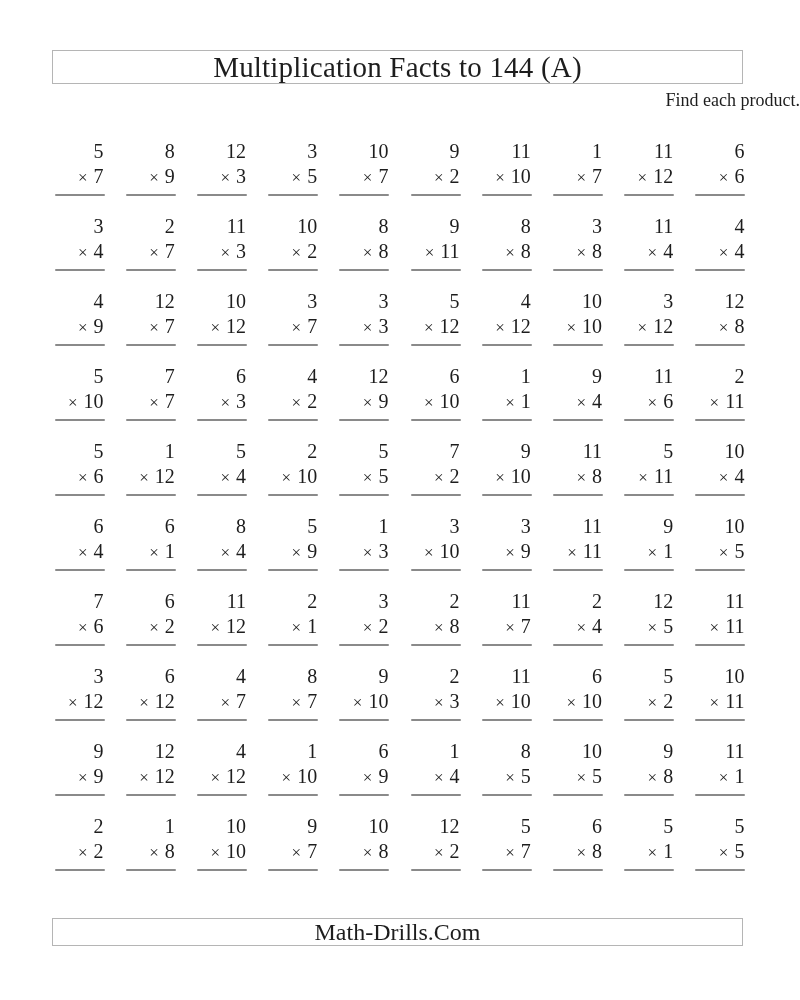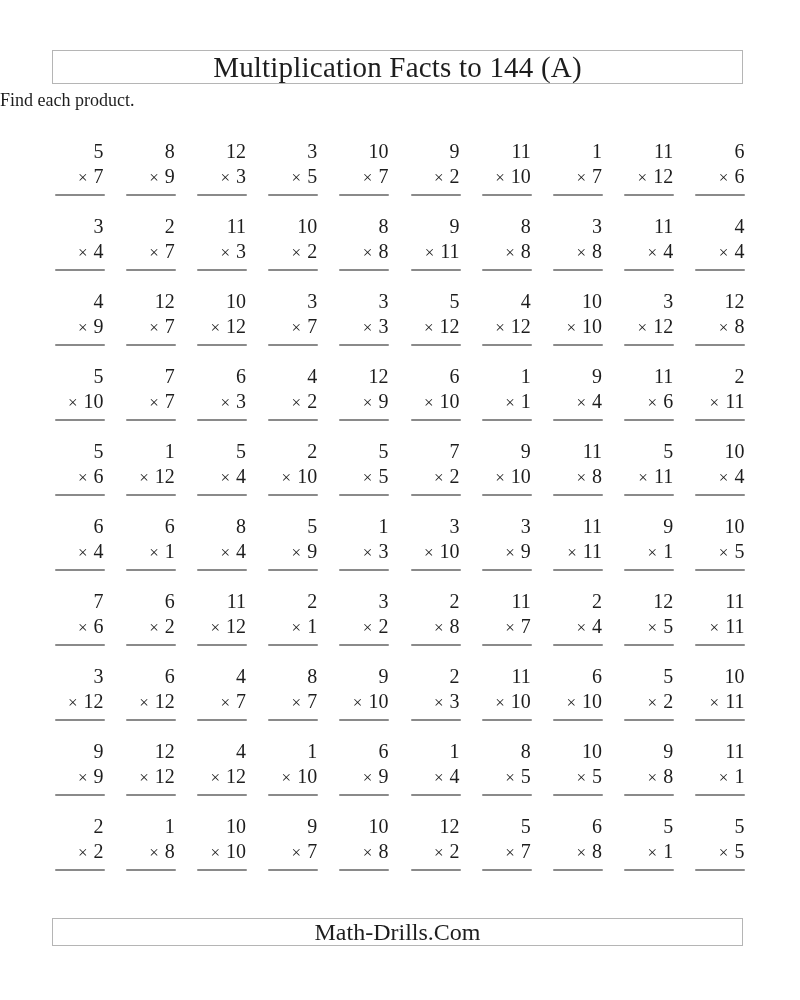--- a/index.html
+++ b/index.html
@@ -22,21 +22,21 @@
     border:1px solid var(--box-border);
     display:flex;align-items:center;justify-content:center;
     background:var(--background);
   }
   .title{
     font-size:29px;line-height:30px;font-weight:400;margin:0;
     letter-spacing:0.2px;white-space:nowrap;
   }
   .subtitle{
     position:absolute;left:0;top:90px;width:100%;
-    text-align:left;font-size:18px;line-height:20px;
+    text-align:right;font-size:18px;line-height:20px;
   }
   .grid{
     position:absolute;left:44px;top:130px;width:712px;
     display:grid;
     grid-template-columns:repeat(10,1fr);
     grid-auto-rows:75px;
     justify-items:center;
   }
   .problem{width:50px;padding-top:9px;}
   .top{

